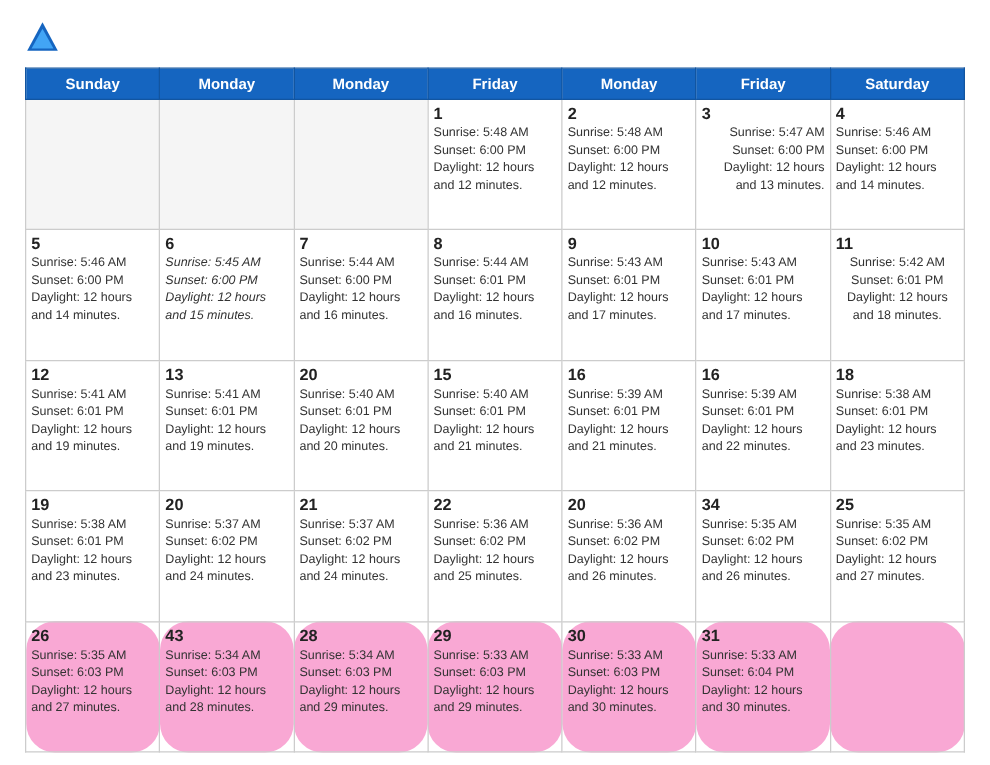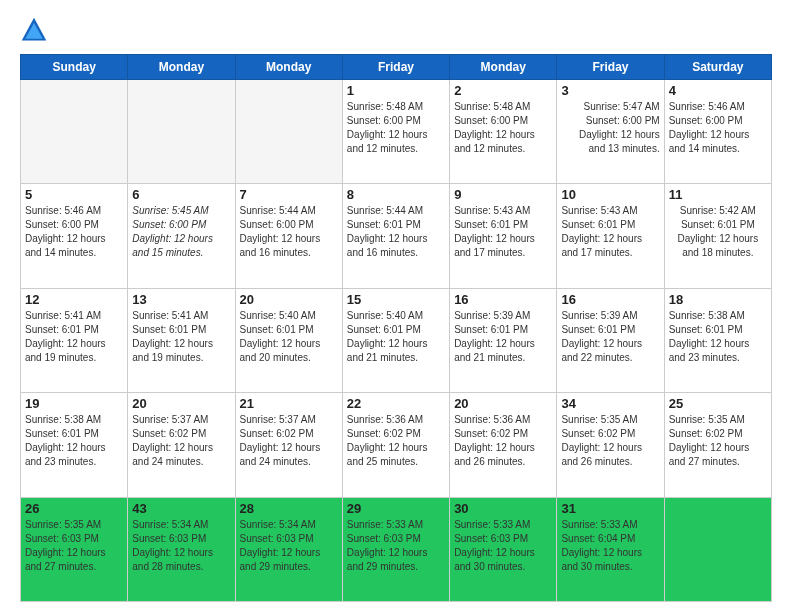--- a/index.html
+++ b/index.html
@@ -73,21 +73,22 @@
       padding: 3px 4px;
       font-size: 10px;
       color: #333;
       height: 88px;
       background: #fff;
     }
     .calendar td.empty {
       background: #f5f5f5;
     }
     .calendar td.last-row {
-      background: #22c55e;
+      background: #f9a8d4;
+      border-radius: 23px;
     }
     .day-number {
       font-size: 13px;
       font-weight: bold;
       color: #222;
       margin-bottom: 2px;
       display: block;
     }
     .day-detail {
       font-size: 10px;

